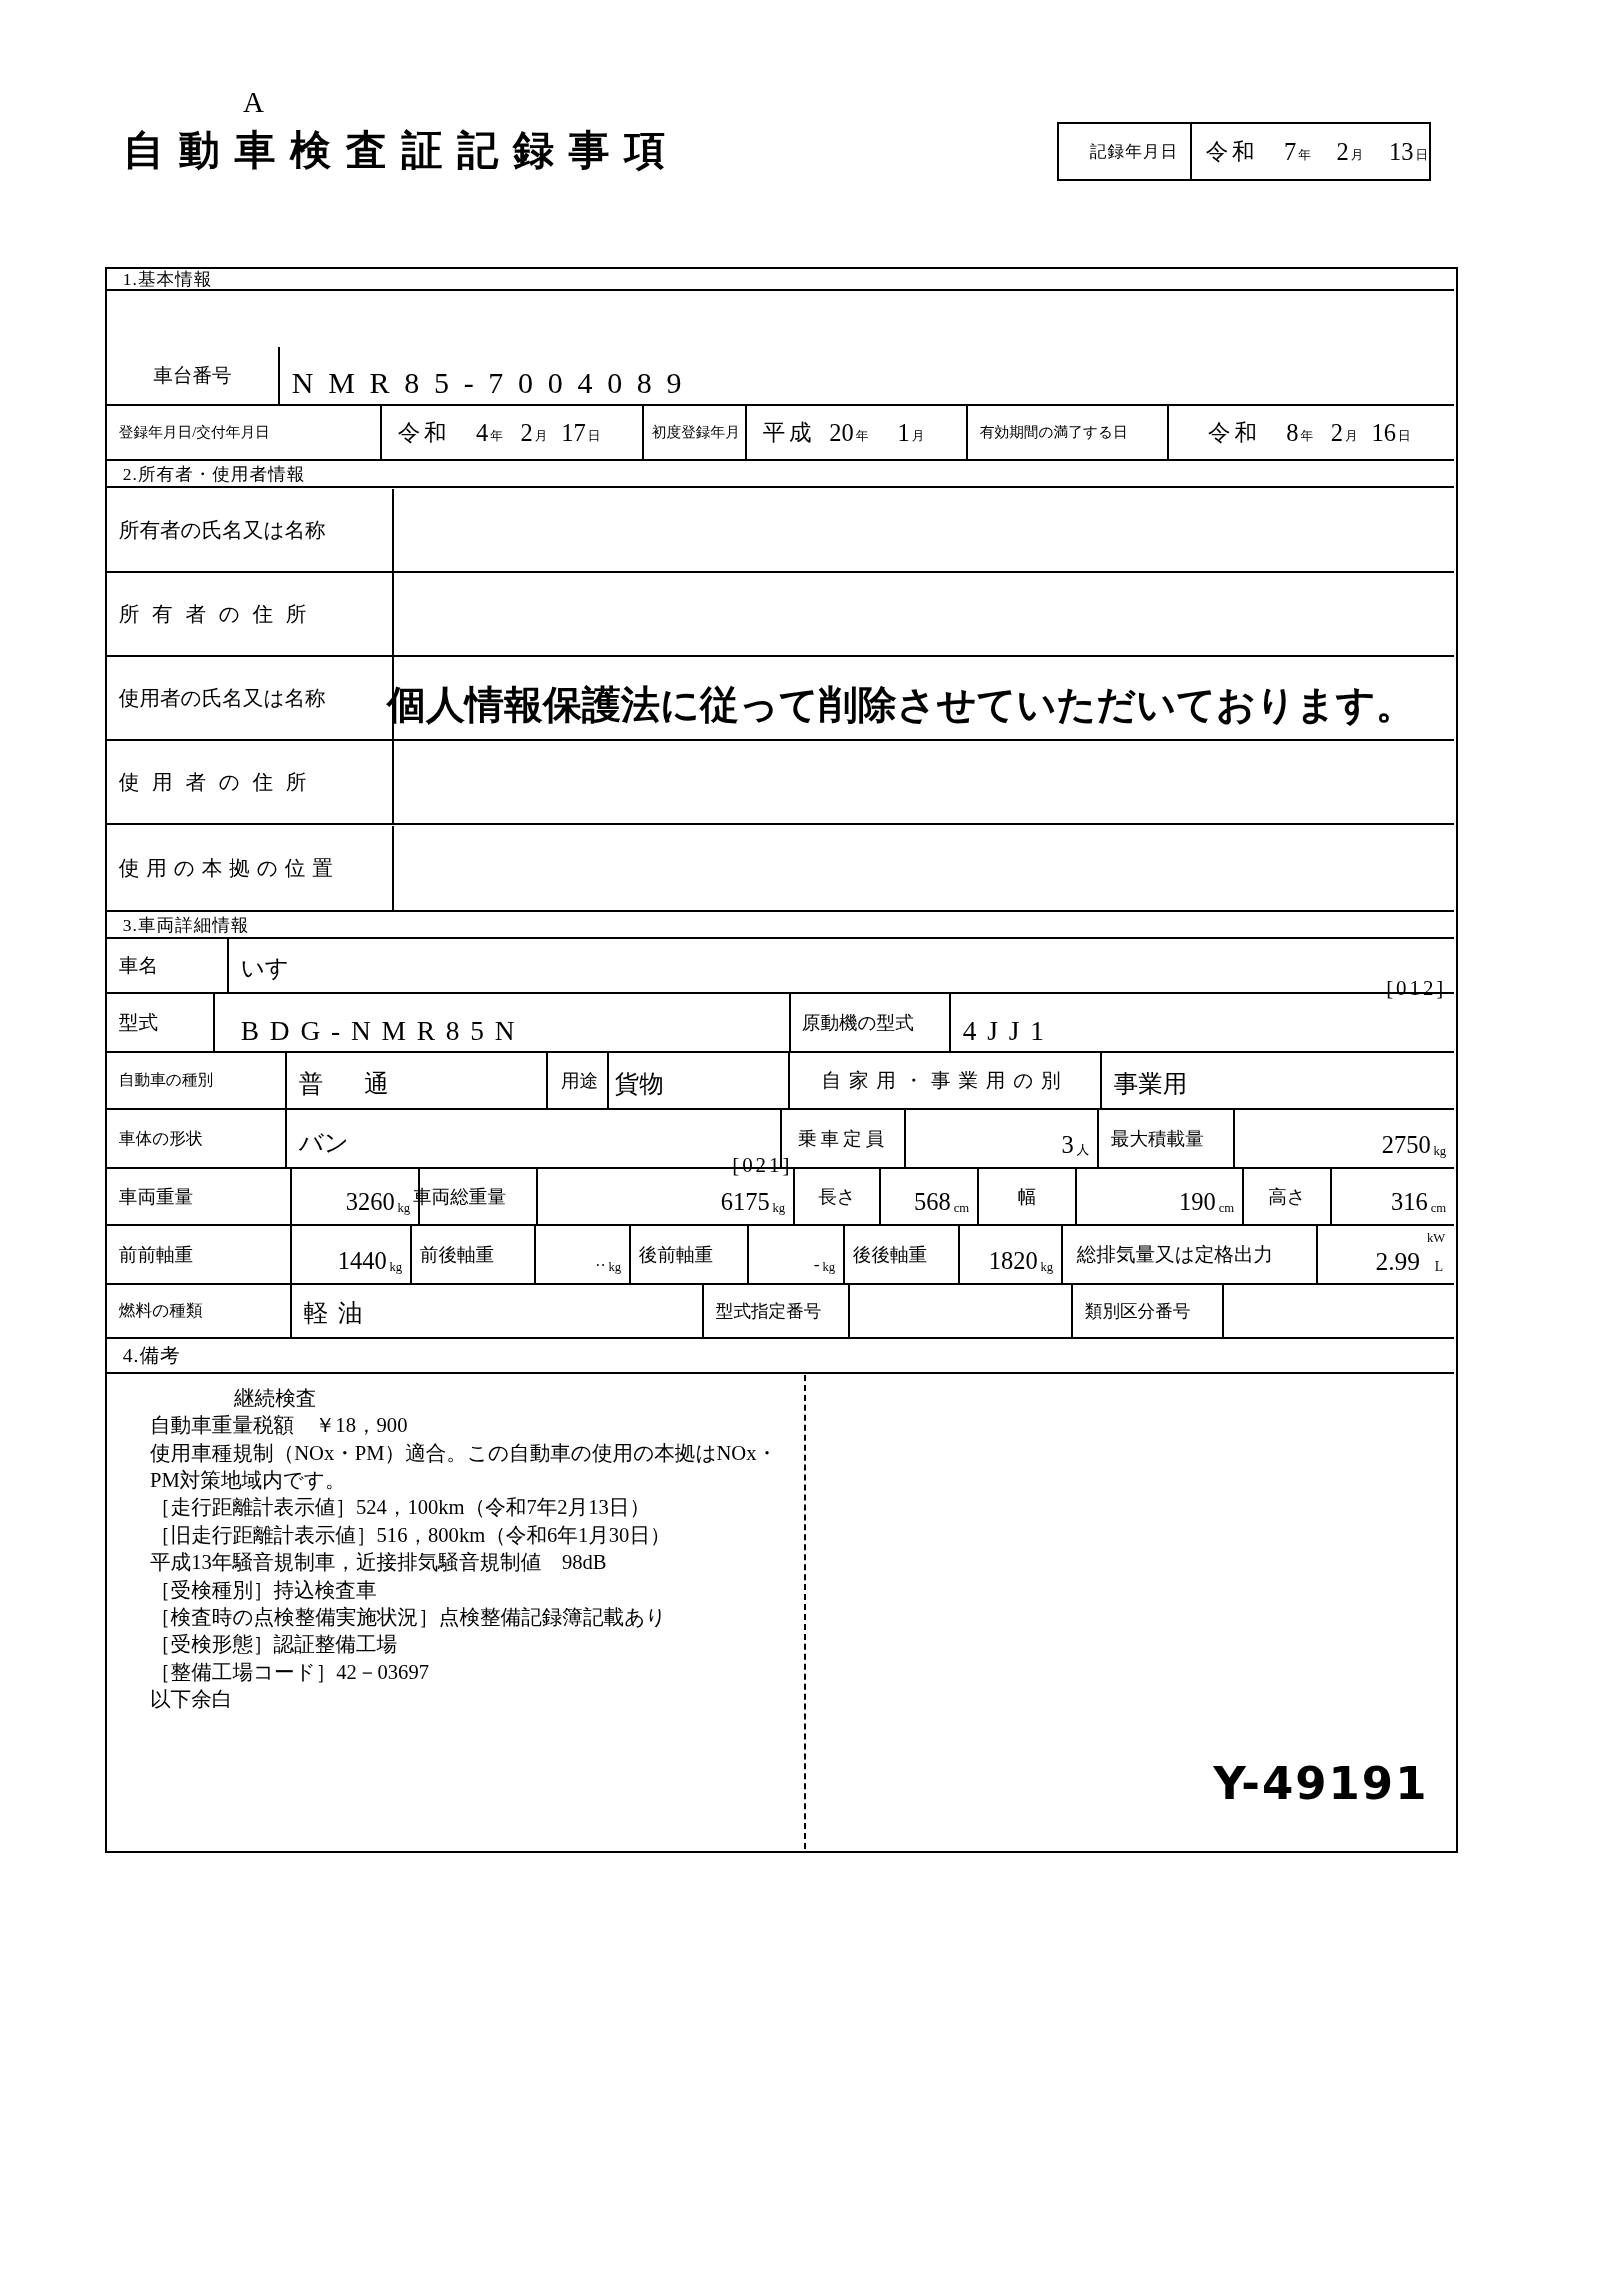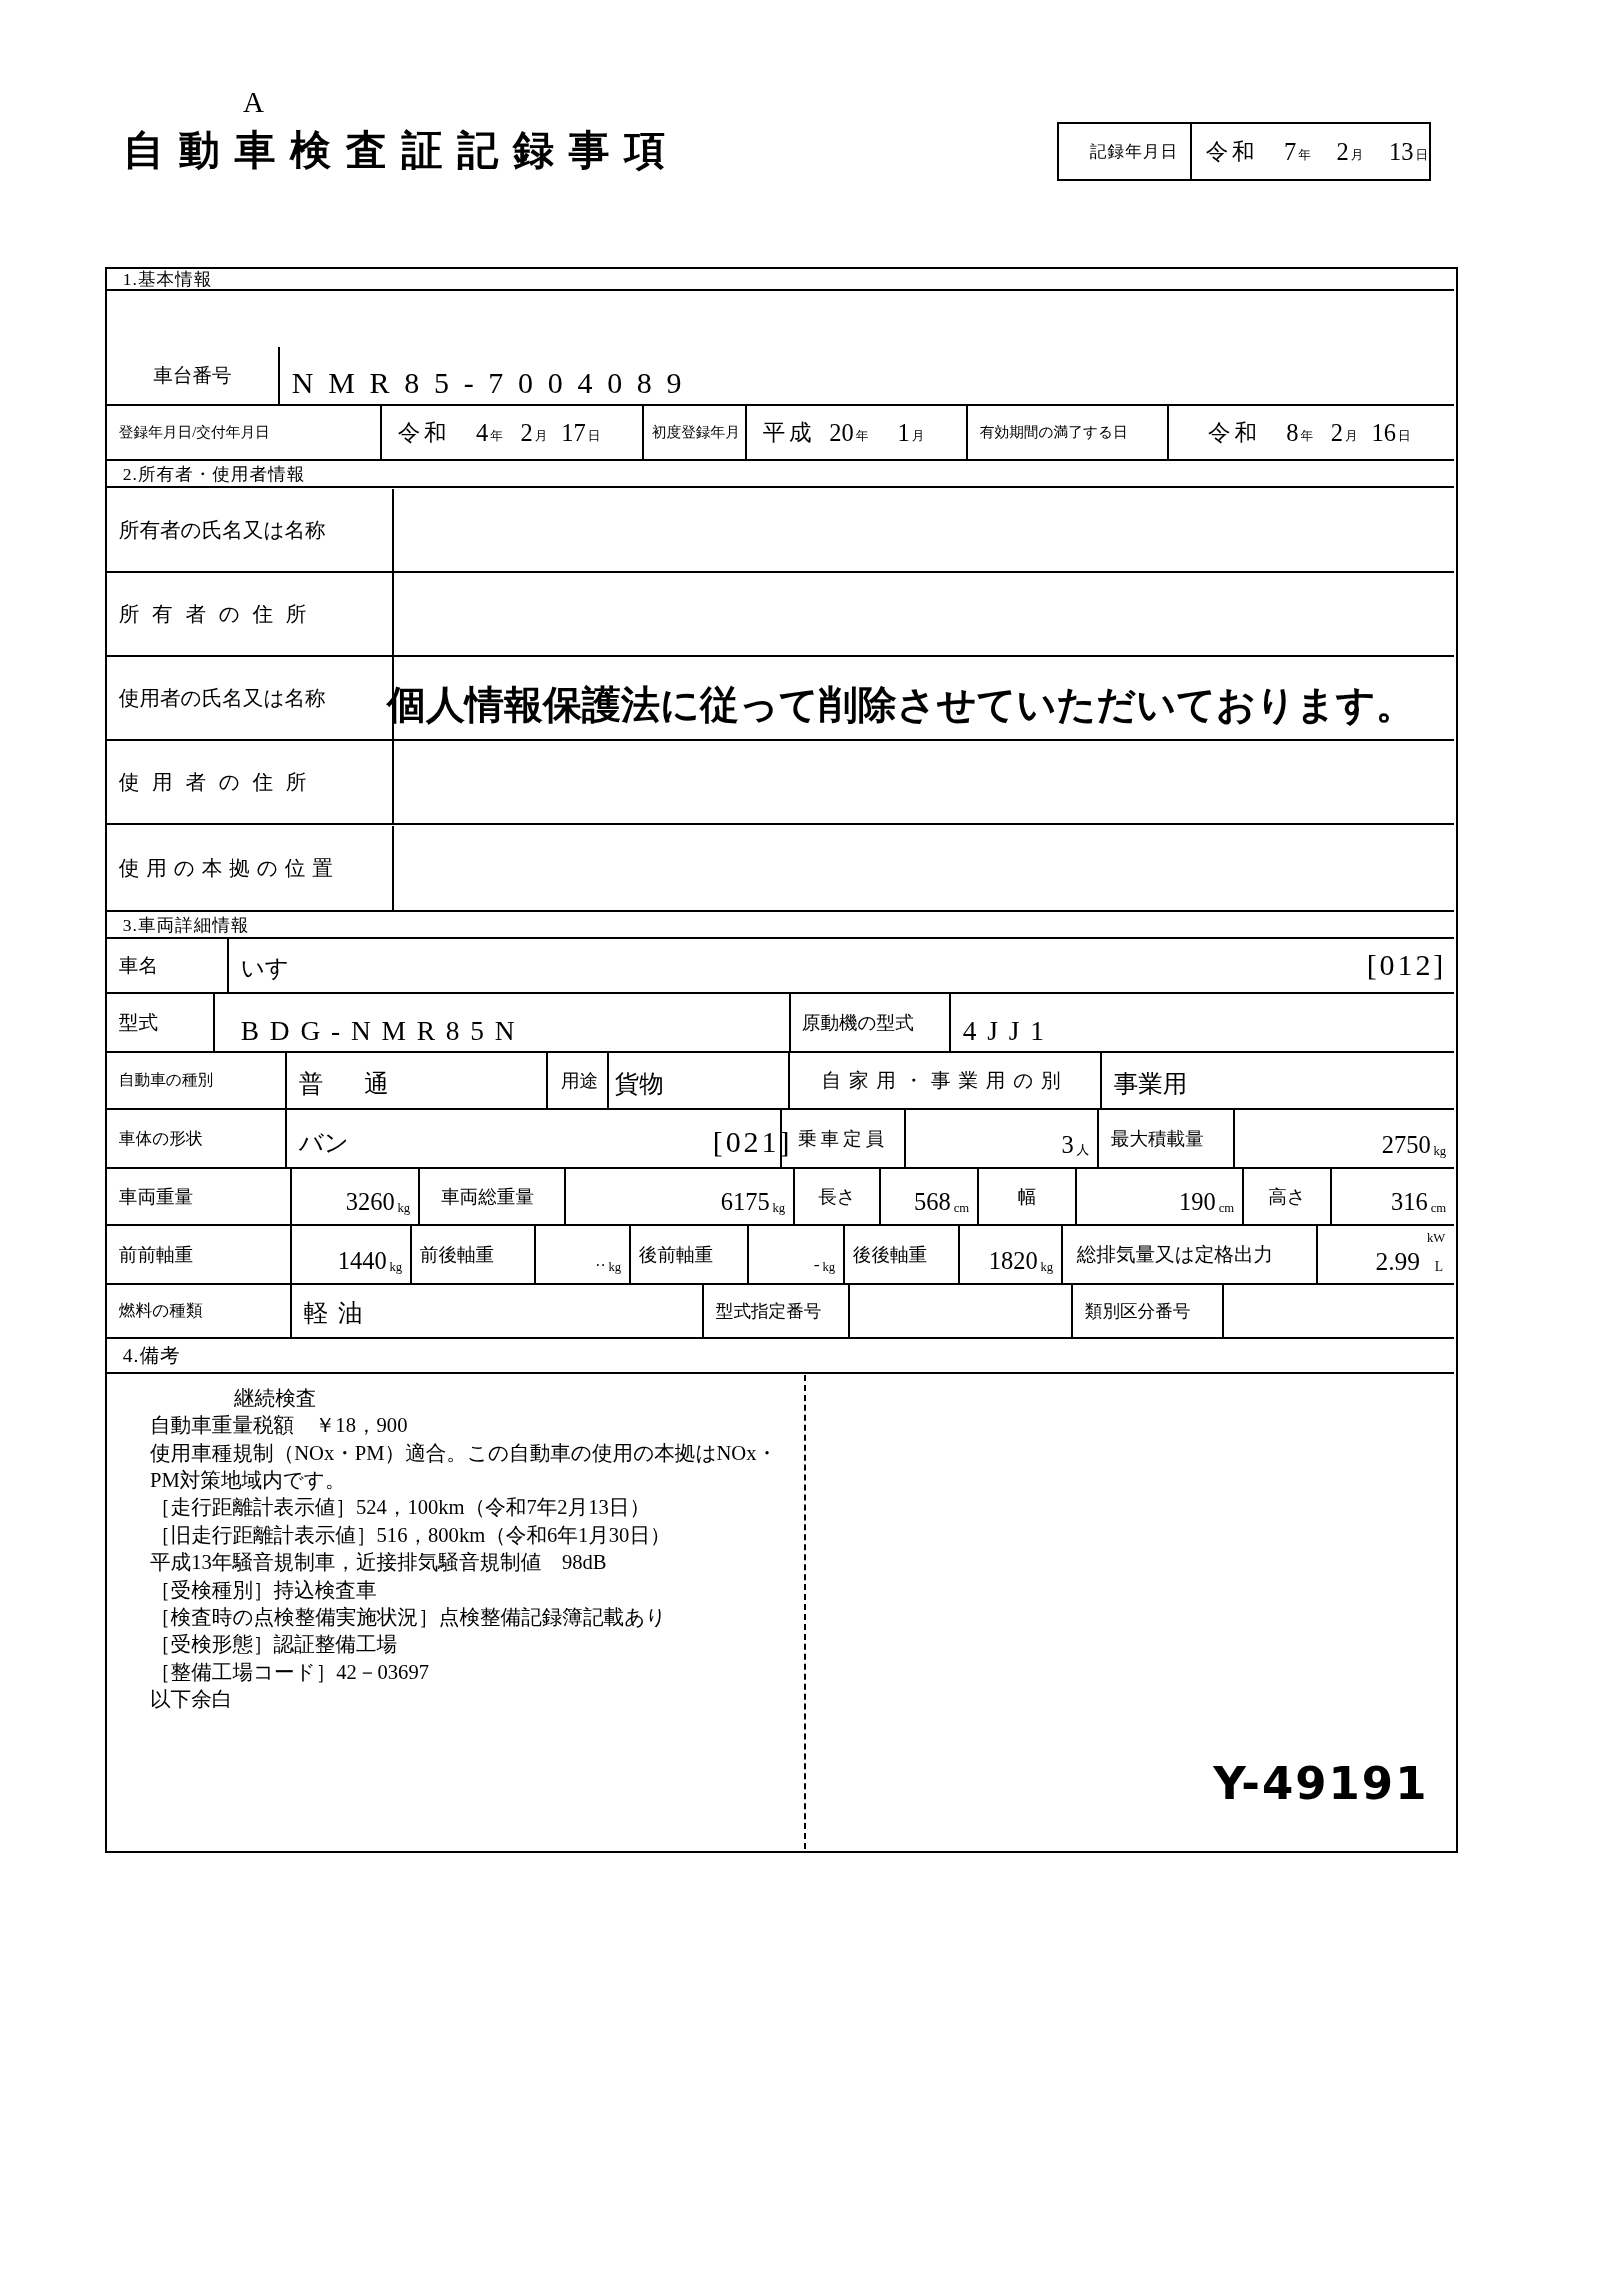--- a/index.html
+++ b/index.html
@@ -36,21 +36,21 @@
   .val-r{display:flex;align-items:flex-end;justify-content:flex-end;padding:0 7.8px 7.8px 0;}
   .num{font-size:24.5px;}
   .unit{font-size:12.7px;margin-left:2.9px;}
   .date-val{display:flex;align-items:center;padding-left:15.7px;}
 
   .chassis-num{font-size:30px;letter-spacing:14.7px;padding-bottom:3.9px;}
   .model-code{font-size:27.4px;letter-spacing:10.8px;padding-bottom:3.9px;}
   .kana-val{font-size:23.5px;padding-bottom:7.8px;}
   .big-val{font-size:24.5px;padding-bottom:7.8px;}
   .sp2{letter-spacing:41px;}
-  .code-right{font-size:30px;letter-spacing:2.9px;}
+  .code-right{font-size:21px;letter-spacing:2.9px;margin-top:19px;}
 
   
   .own-lab{font-size:20.6px;}
   .privacy{left:387px;top:678px;width:1234px;font-family:"Liberation Sans",sans-serif;
     font-weight:bold;font-size:39px;white-space:nowrap;z-index:5;letter-spacing:0px;}
 
   
   .disp-val{position:relative;}
   .disp-num{position:absolute;right:33px;bottom:5.9px;font-size:25.5px;}
   .disp-kw{position:absolute;right:7.8px;top:4.9px;font-size:12.7px;}
@@ -190,21 +190,21 @@
         <span class="unit">kg</span>
       </div>
     </div>
 
     <div class="row" style="top:900px;height:57px;">
       <div class="c br lab" style="left:0;width:185px;font-size:18.6px;">車両重量</div>
       <div class="c br val-r" style="left:185px;width:128px;">
         <span class="num">3260</span>
         <span class="unit">kg</span>
       </div>
-      <div class="c br lab" style="left:330px;width:129px;font-size:18.6px;padding-left:4px;">車両総重量</div>
+      <div class="c br lab" style="left:302px;width:129px;font-size:18.6px;padding-left:4px;">車両総重量</div>
       <div class="c br val-r" style="left:443px;width:245px;">
         <span class="num">6175</span>
         <span class="unit">kg</span>
       </div>
       <div class="c br lab lab-c" style="left:688px;width:86px;font-size:18.6px;">長さ</div>
       <div class="c br val-r" style="left:774px;width:98px;">
         <span class="num">568</span>
         <span class="unit">cm</span>
       </div>
       <div class="c br lab lab-c" style="left:872px;width:98px;font-size:18.6px;">幅</div>

